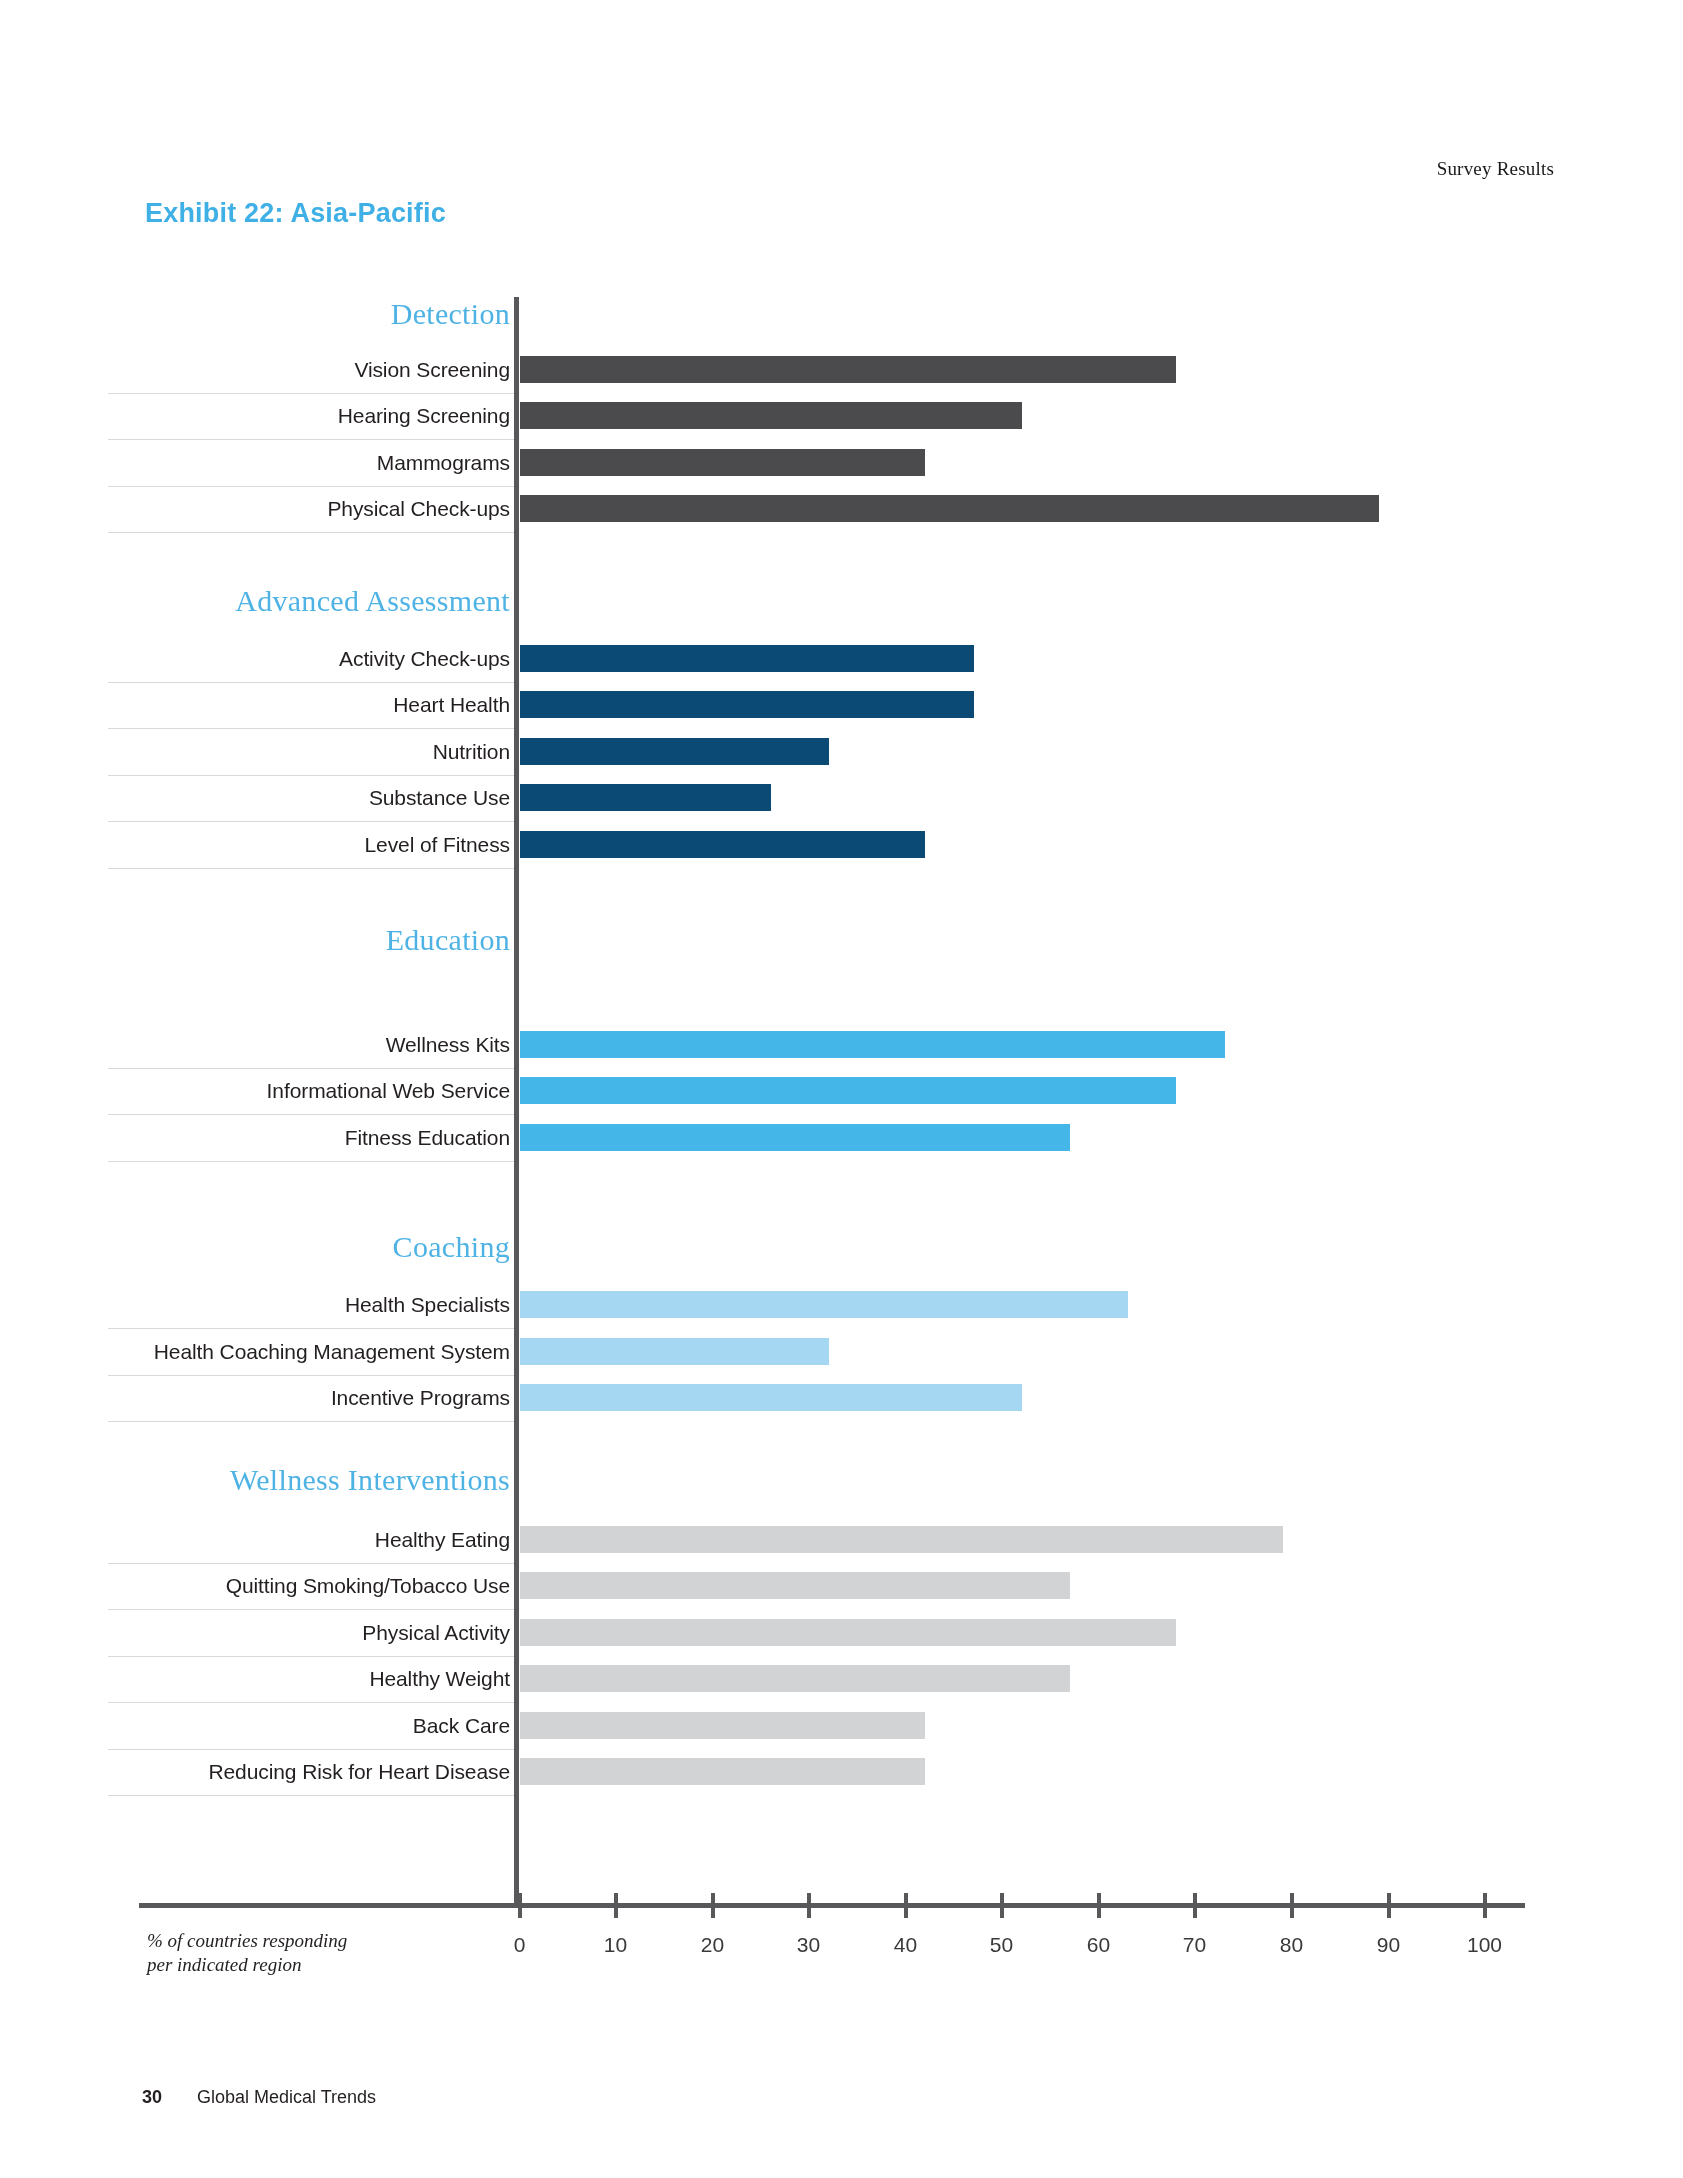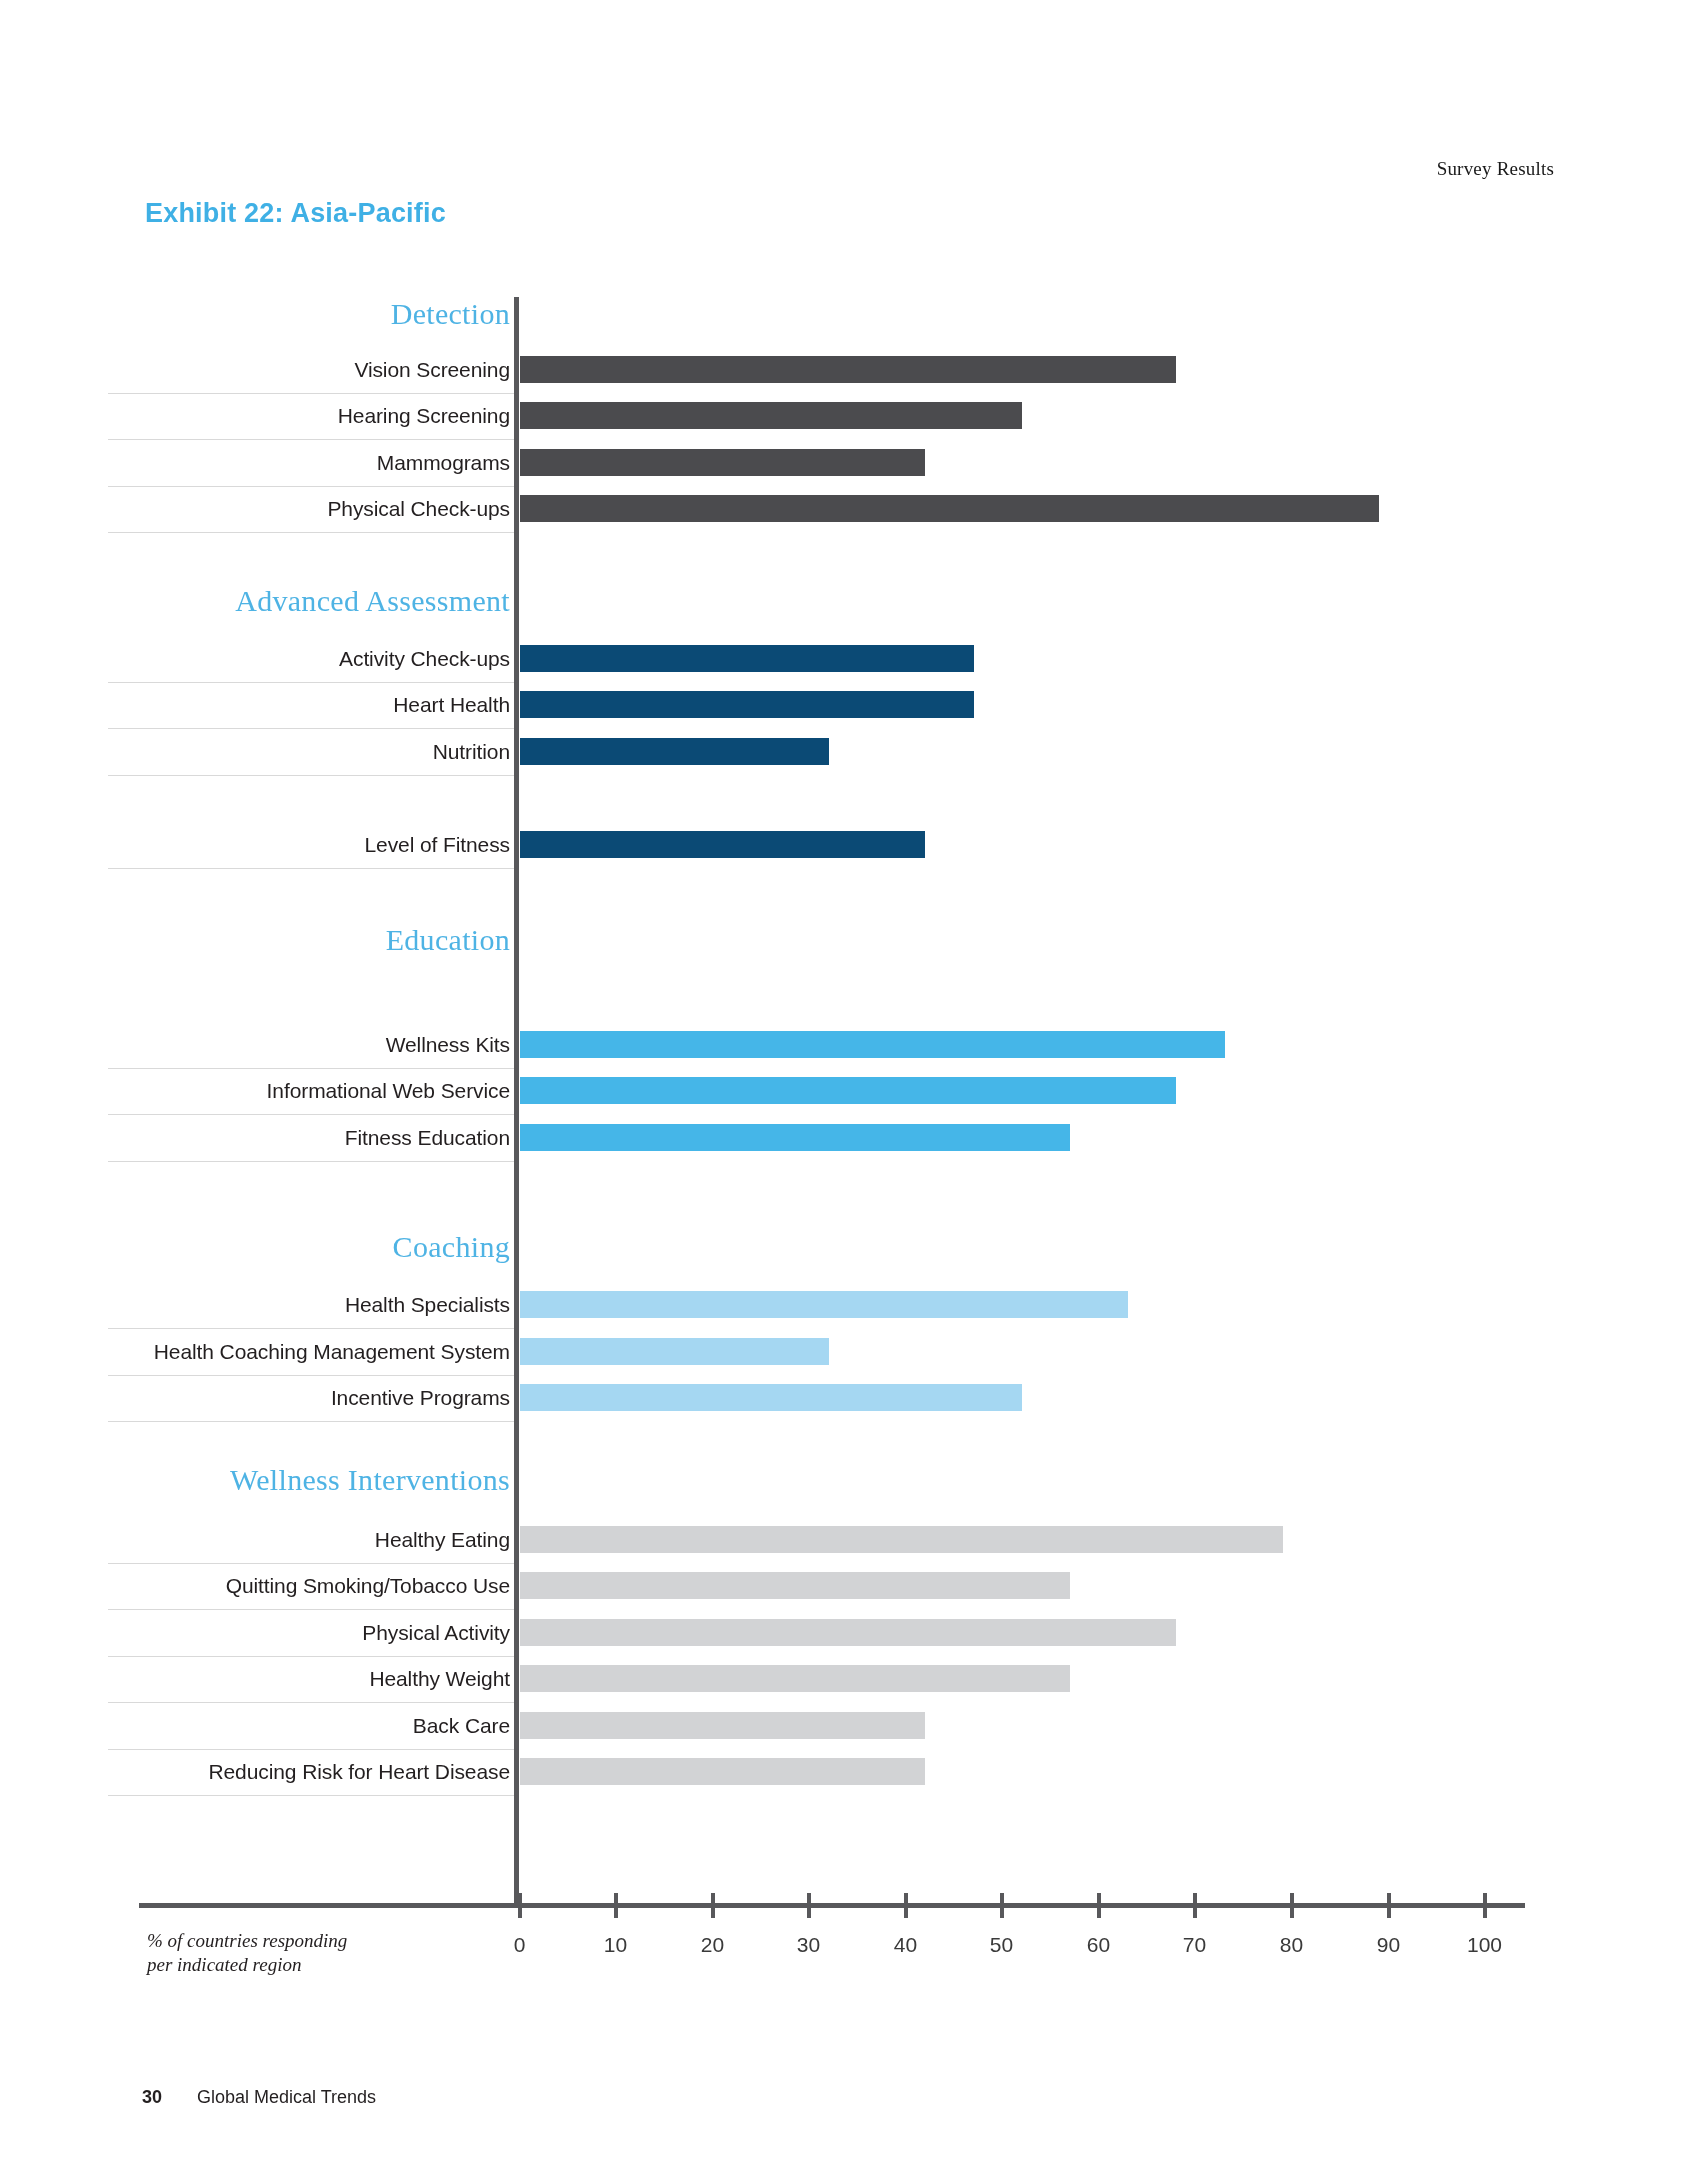--- a/index.html
+++ b/index.html
@@ -187,20 +187,25 @@
     </div>
     <div class="row" style="top: 682px;">
       <div class="rlabel" style="top: 10px;">Heart Health</div>
       <div class="rowline"></div>
       <div class="bar" style="top: 9px; left: 426px; width: 454px; background: rgb(11, 74, 117);"></div>
     </div>
     <div class="row" style="top: 729px;">
       <div class="rlabel" style="top: 10px;">Nutrition</div>
       <div class="rowline"></div>
       <div class="bar" style="top: 9px; left: 426px; width: 309px; background: rgb(11, 74, 117);"></div>
+    </div>
+    <div class="row" style="top: 775px;">
+      <div class="rlabel" style="top: 10px;">Substance Use</div>
+      <div class="rowline"></div>
+      <div class="bar" style="top: 9px; left: 426px; width: 251px; background: rgb(11, 74, 117);"></div>
     </div>
     <div class="row" style="top: 822px;">
       <div class="rlabel" style="top: 10px;">Level of Fitness</div>
       <div class="rowline"></div>
       <div class="bar" style="top: 9px; left: 426px; width: 405px; background: rgb(11, 74, 117);"></div>
     </div>
     <div class="section-title" style="top: 923px;">Education</div>
     <div class="row" style="top: 1022px;">
       <div class="rlabel" style="top: 10px;">Wellness Kits</div>
       <div class="rowline"></div>

